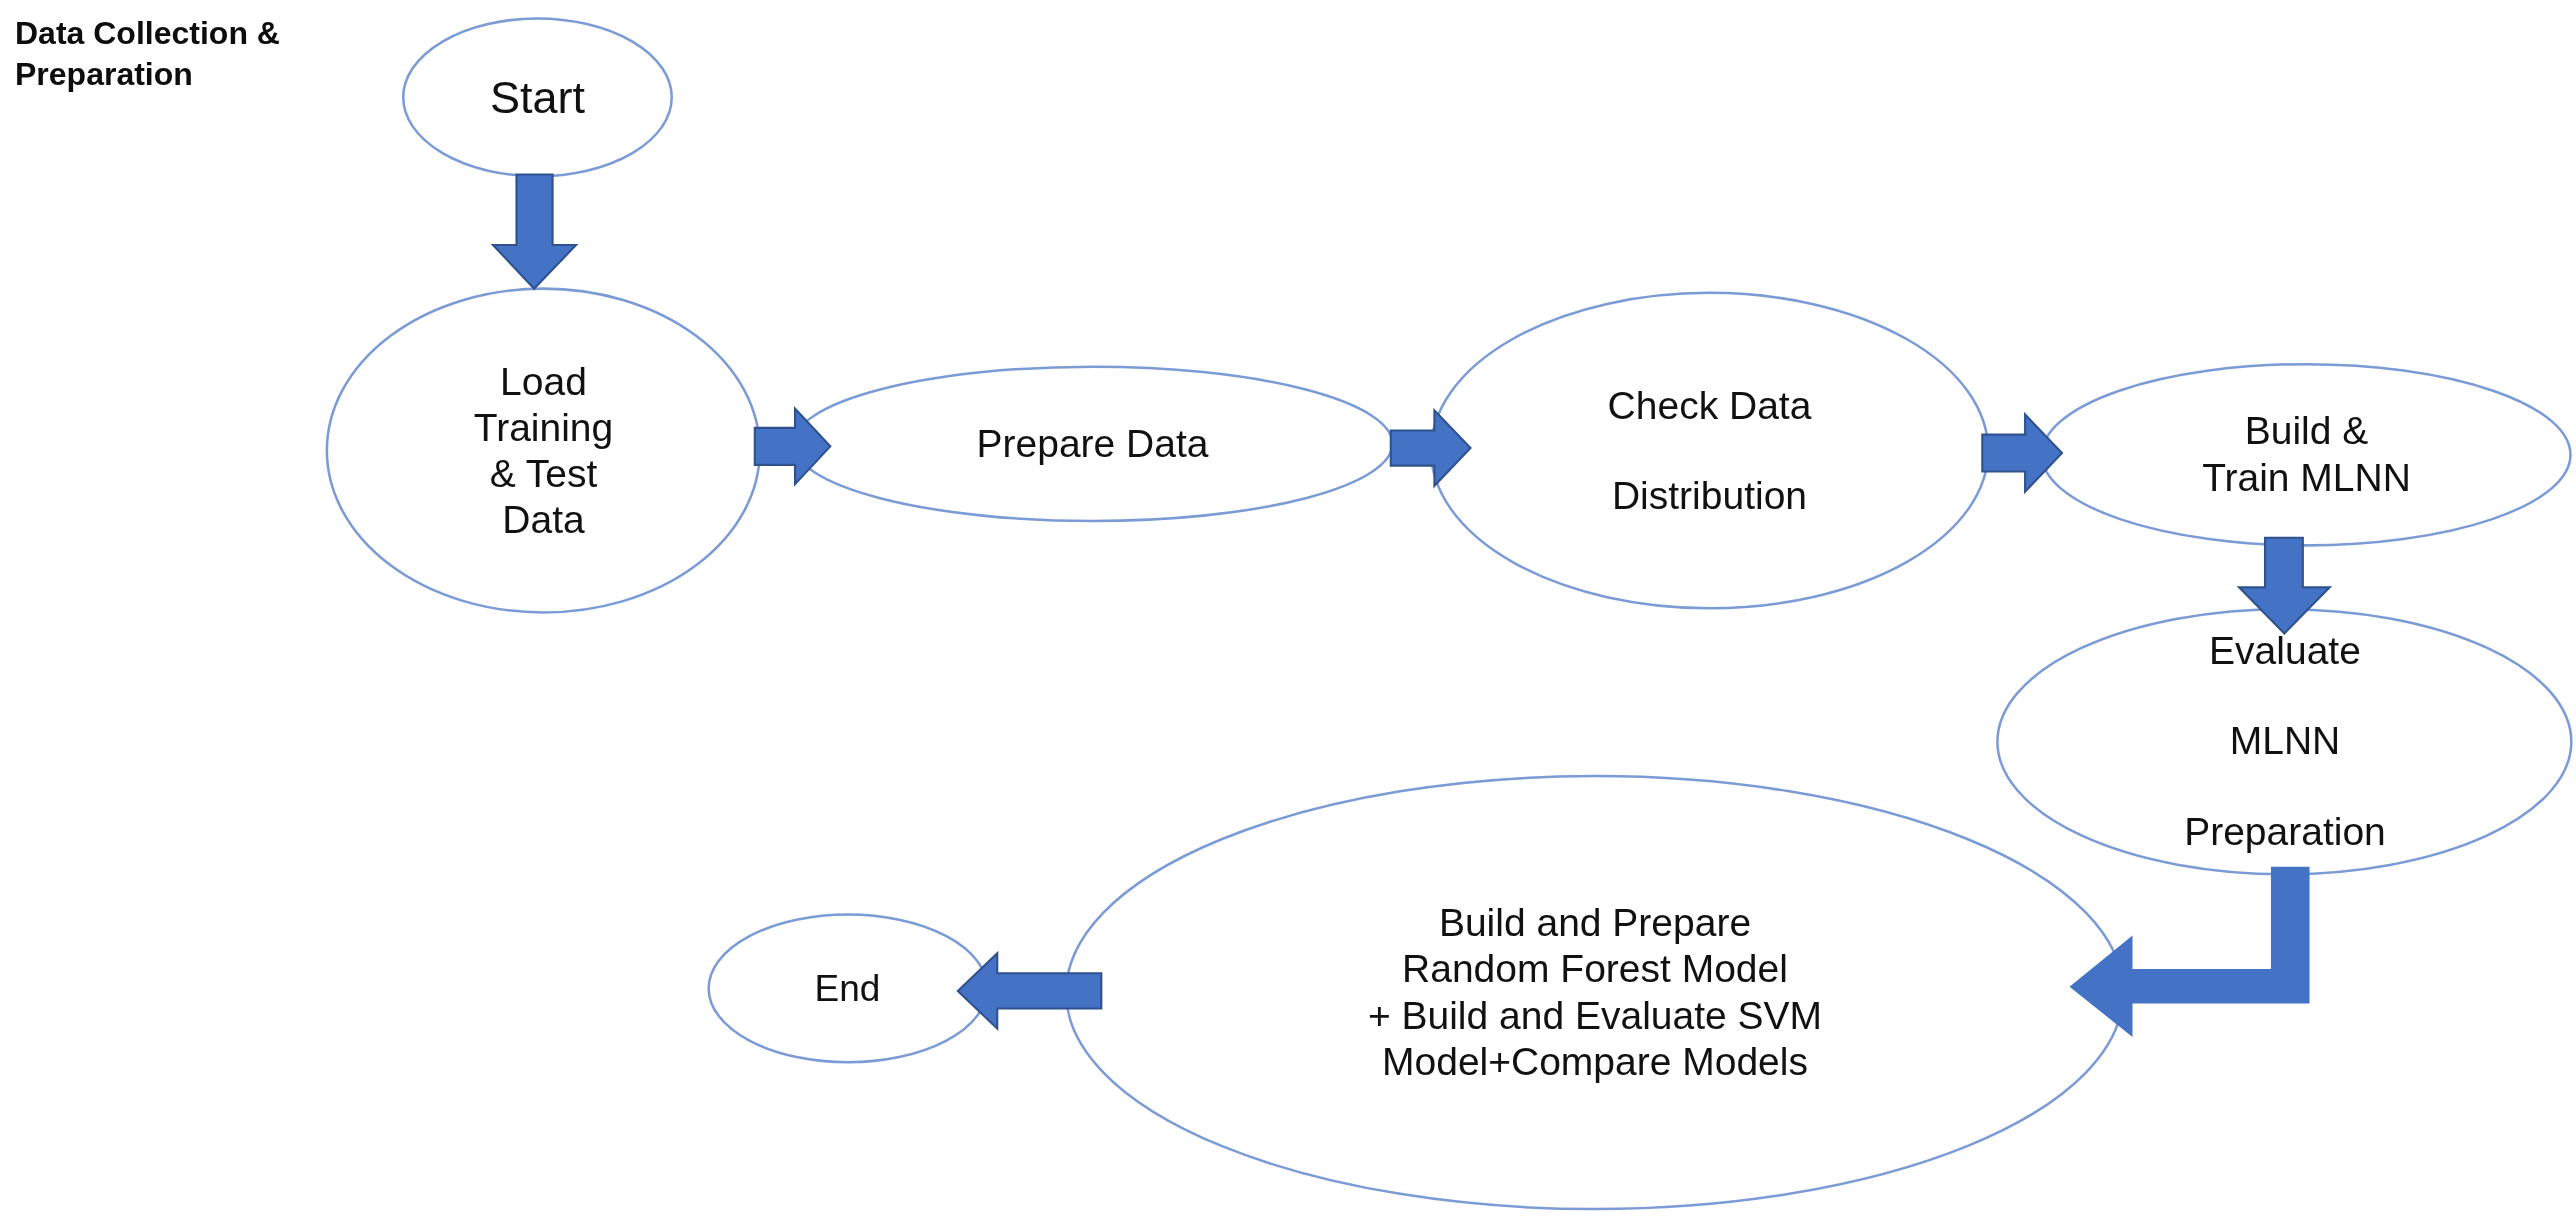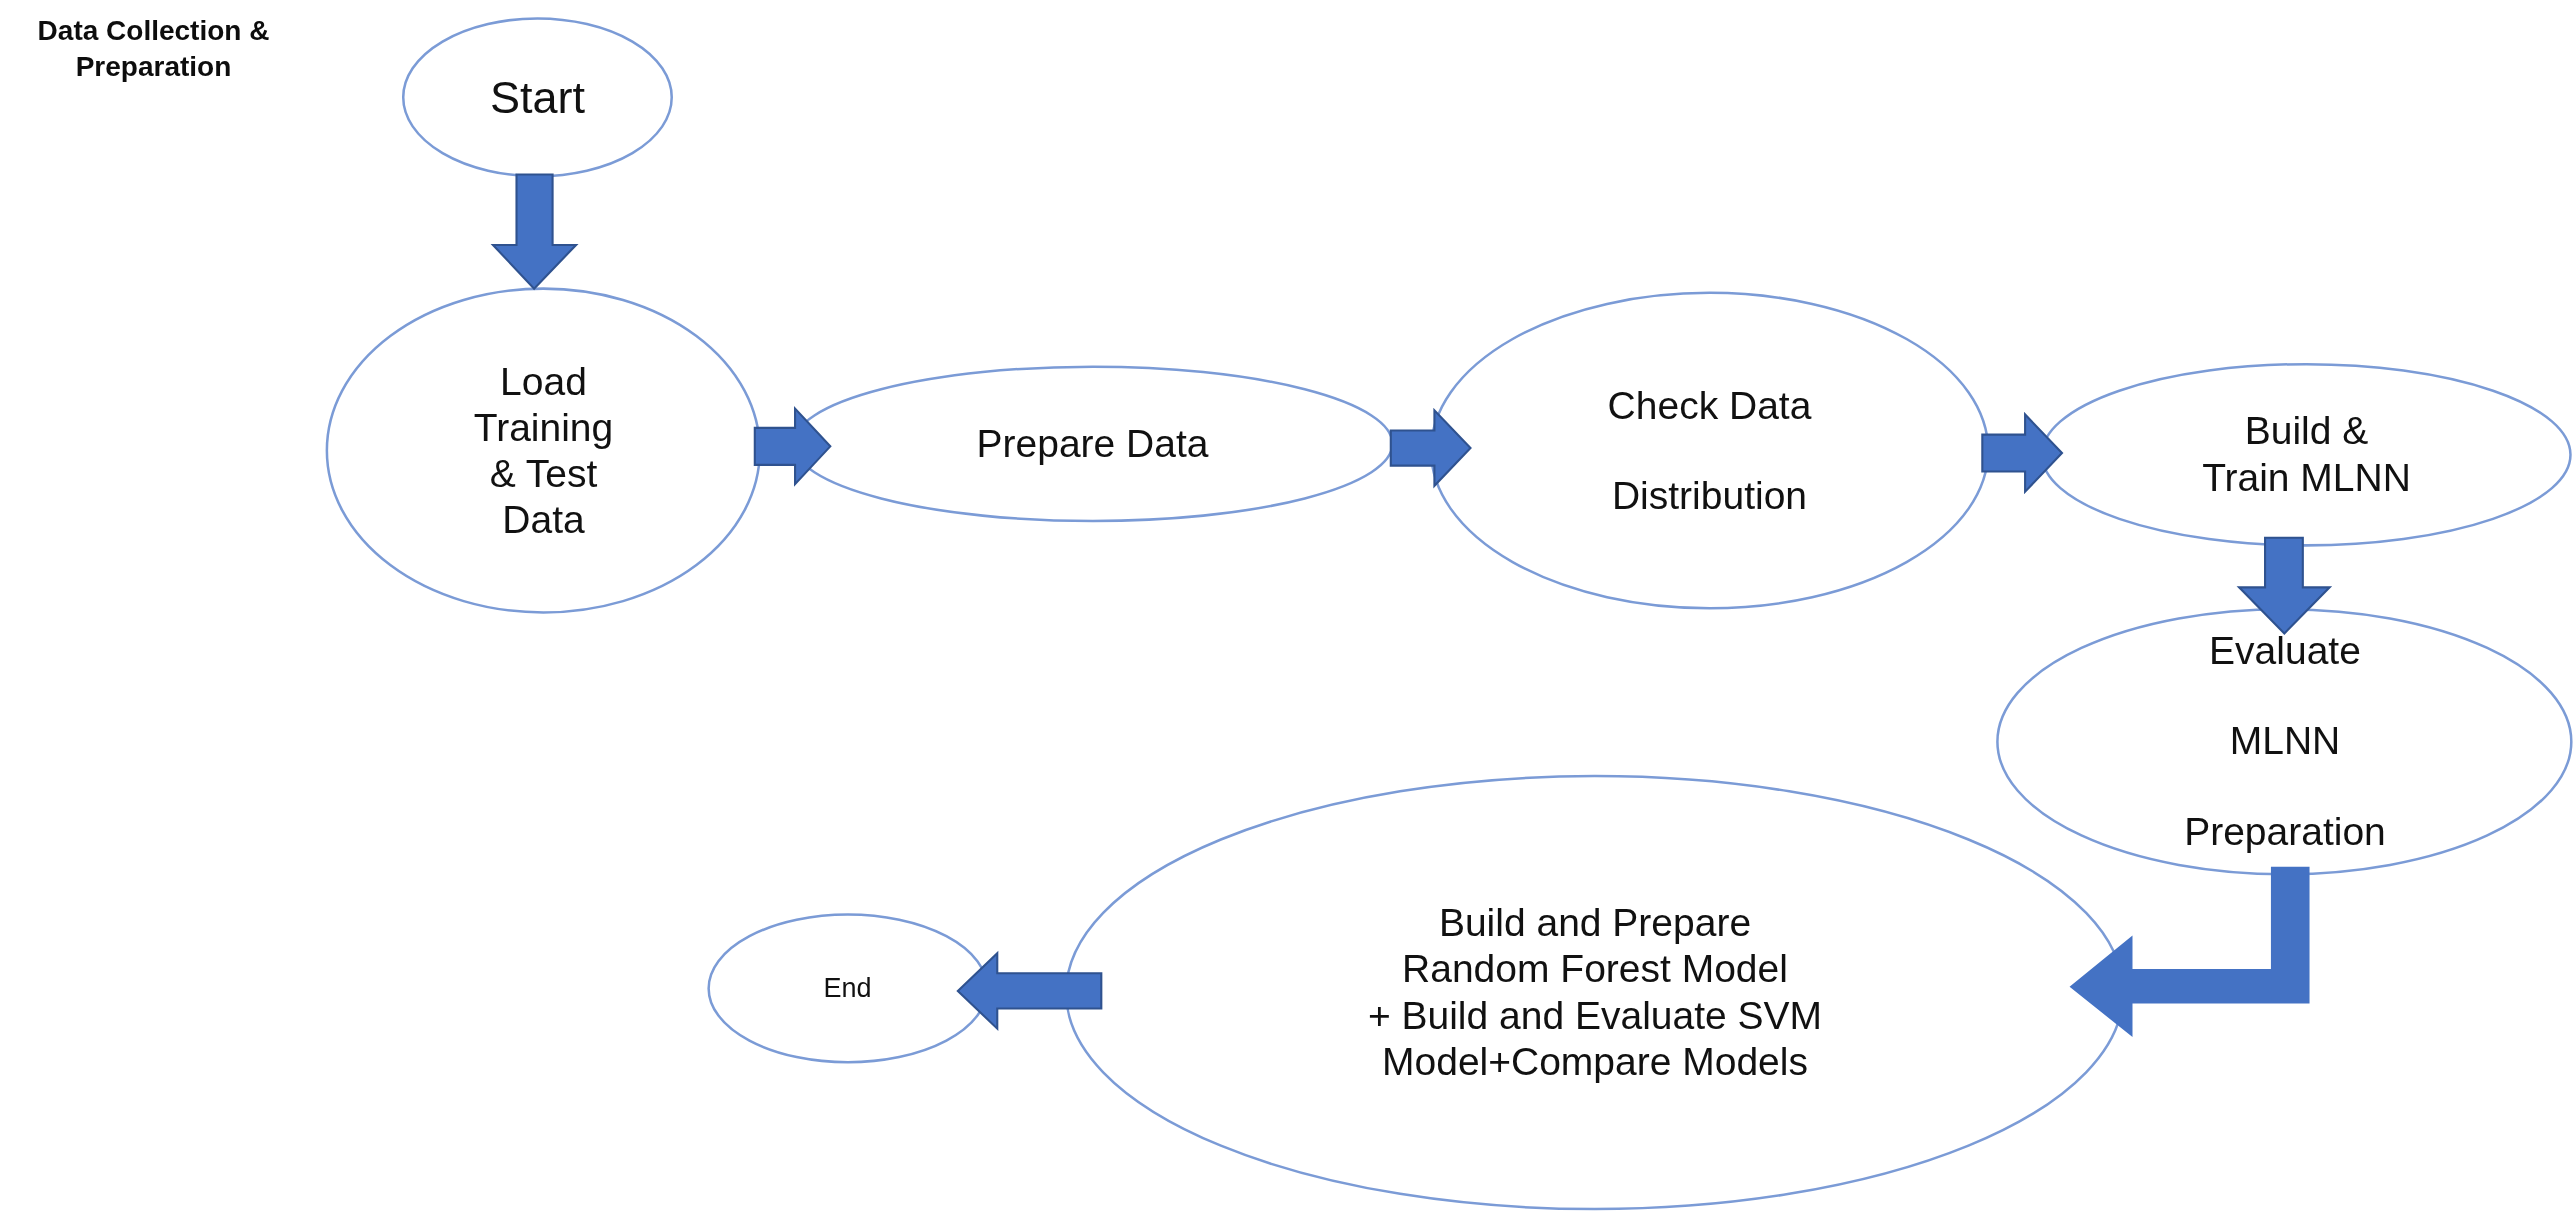--- a/index.html
+++ b/index.html
@@ -44,25 +44,24 @@
   .node-text .line {
     display: block;
     white-space: nowrap;
   }
   .diagram-title {
     position: absolute;
     left: 15px;
     top: 13.4px;
     width: 277px;
     font-weight: bold;
-    font-size: 28px;
+    font-size: 32px;
     line-height: 1.28;
     color: #0d0d0d;
     font-family: "Liberation Sans", sans-serif;
-    text-align: center;
   }
   .arrow-shape { fill: #4472C4; stroke: #2F528F; stroke-width: 2.5; }
   .elbow-shape { fill: #4472C4; stroke: none; }
 </style>
 </head>
 <body>
 
 <div id="canvas">
 
   <div class="diagram-title">Data Collection &amp; Preparation</div>
@@ -132,18 +131,18 @@
     <span class="line">Preparation</span>
   </div>
 
   <div class="node-text" style="left:1066px; top:776px; width:1058px; height:433px; font-size:39px;">
     <span class="line">Build and Prepare</span>
     <span class="line">Random Forest Model</span>
     <span class="line">+ Build and Evaluate SVM</span>
     <span class="line">Model+Compare Models</span>
   </div>
 
-  <div class="node-text" style="left:708px; top:915px; width:279px; height:148px; font-size:27px;">
+  <div class="node-text" style="left:708px; top:915px; width:279px; height:148px; font-size:37px;">
     <span class="line">End</span>
   </div>
 
 </div>
 
 
 </body></html>

